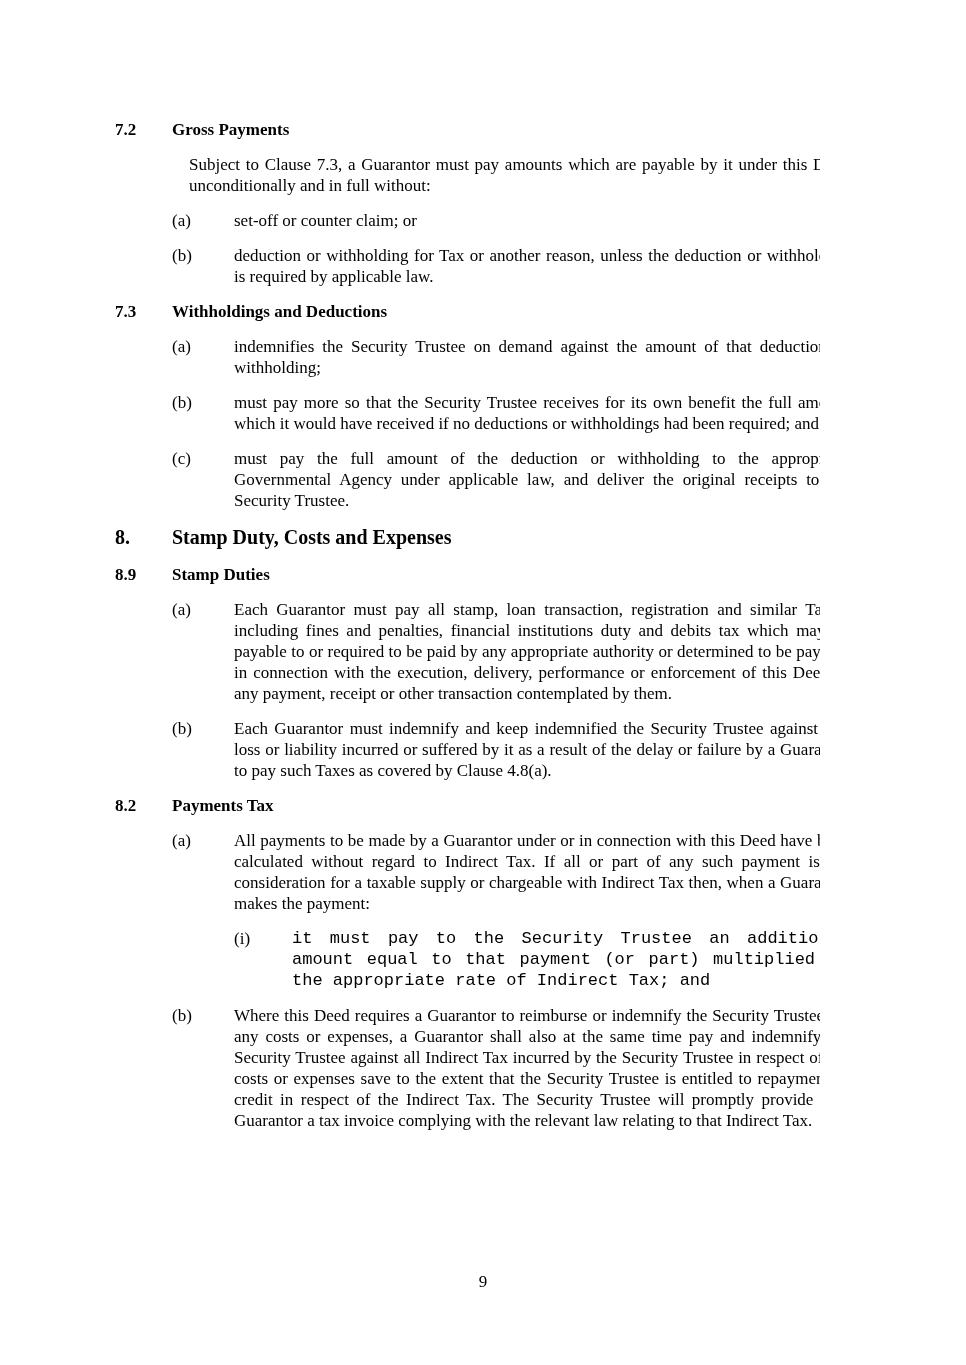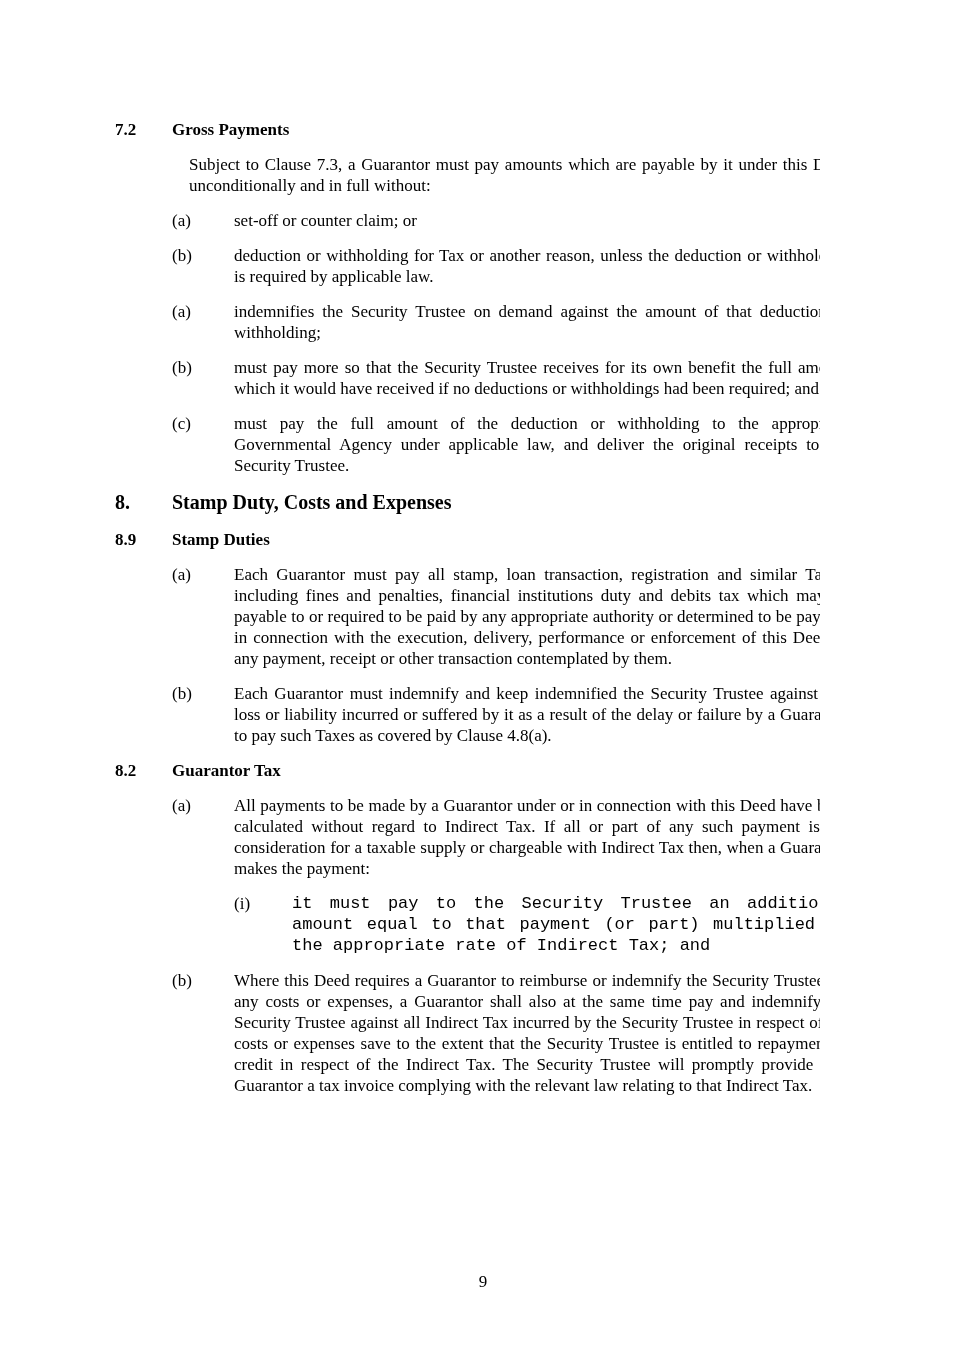--- a/index.html
+++ b/index.html
@@ -93,20 +93,24 @@
     <div class="item">
       <span class="marker">(a)</span>
       <span class="text">set-off or counter claim; or</span>
     </div>
 
     <div class="item">
       <span class="marker">(b)</span>
       <span class="text">deduction or withholding for Tax or another reason, unless the deduction or withholding is required by applicable law.</span>
     </div>
 
+    <div class="clause">
+      <span class="num">7.3</span>
+      <span class="title">Withholdings and Deductions</span>
+    </div>
 
 
     <div class="item">
       <span class="marker">(a)</span>
       <span class="text">indemnifies the Security Trustee on demand against the amount of that deduction or withholding;</span>
     </div>
 
     <div class="item">
       <span class="marker">(b)</span>
       <span class="text">must pay more so that the Security Trustee receives for its own benefit the full amount which it would have received if no deductions or withholdings had been required; and</span>
@@ -132,21 +136,21 @@
       <span class="text">Each Guarantor must pay all stamp, loan transaction, registration and similar Taxes, including fines and penalties, financial institutions duty and debits tax which may be payable to or required to be paid by any appropriate authority or determined to be payable in connection with the execution, delivery, performance or enforcement of this Deed or any payment, receipt or other transaction contemplated by them.</span>
     </div>
 
     <div class="item">
       <span class="marker">(b)</span>
       <span class="text">Each Guarantor must indemnify and keep indemnified the Security Trustee against any loss or liability incurred or suffered by it as a result of the delay or failure by a Guarantor to pay such Taxes as covered by Clause 4.8(a).</span>
     </div>
 
     <div class="clause">
       <span class="num">8.2</span>
-      <span class="title">Guarantor Tax</span>
+      <span class="title">Payments Tax</span>
     </div>
 
     <div class="item">
       <span class="marker">(a)</span>
       <span class="text">All payments to be made by a Guarantor under or in connection with this Deed have been calculated without regard to Indirect Tax. If all or part of any such payment is the consideration for a taxable supply or chargeable with Indirect Tax then, when a Guarantor makes the payment:</span>
     </div>
 
     <div class="subitem">
       <span class="marker">(i)</span>
       <span class="text">it must pay to the Security Trustee an additional amount equal to that payment (or part) multiplied by the appropriate rate of Indirect Tax; and</span>

